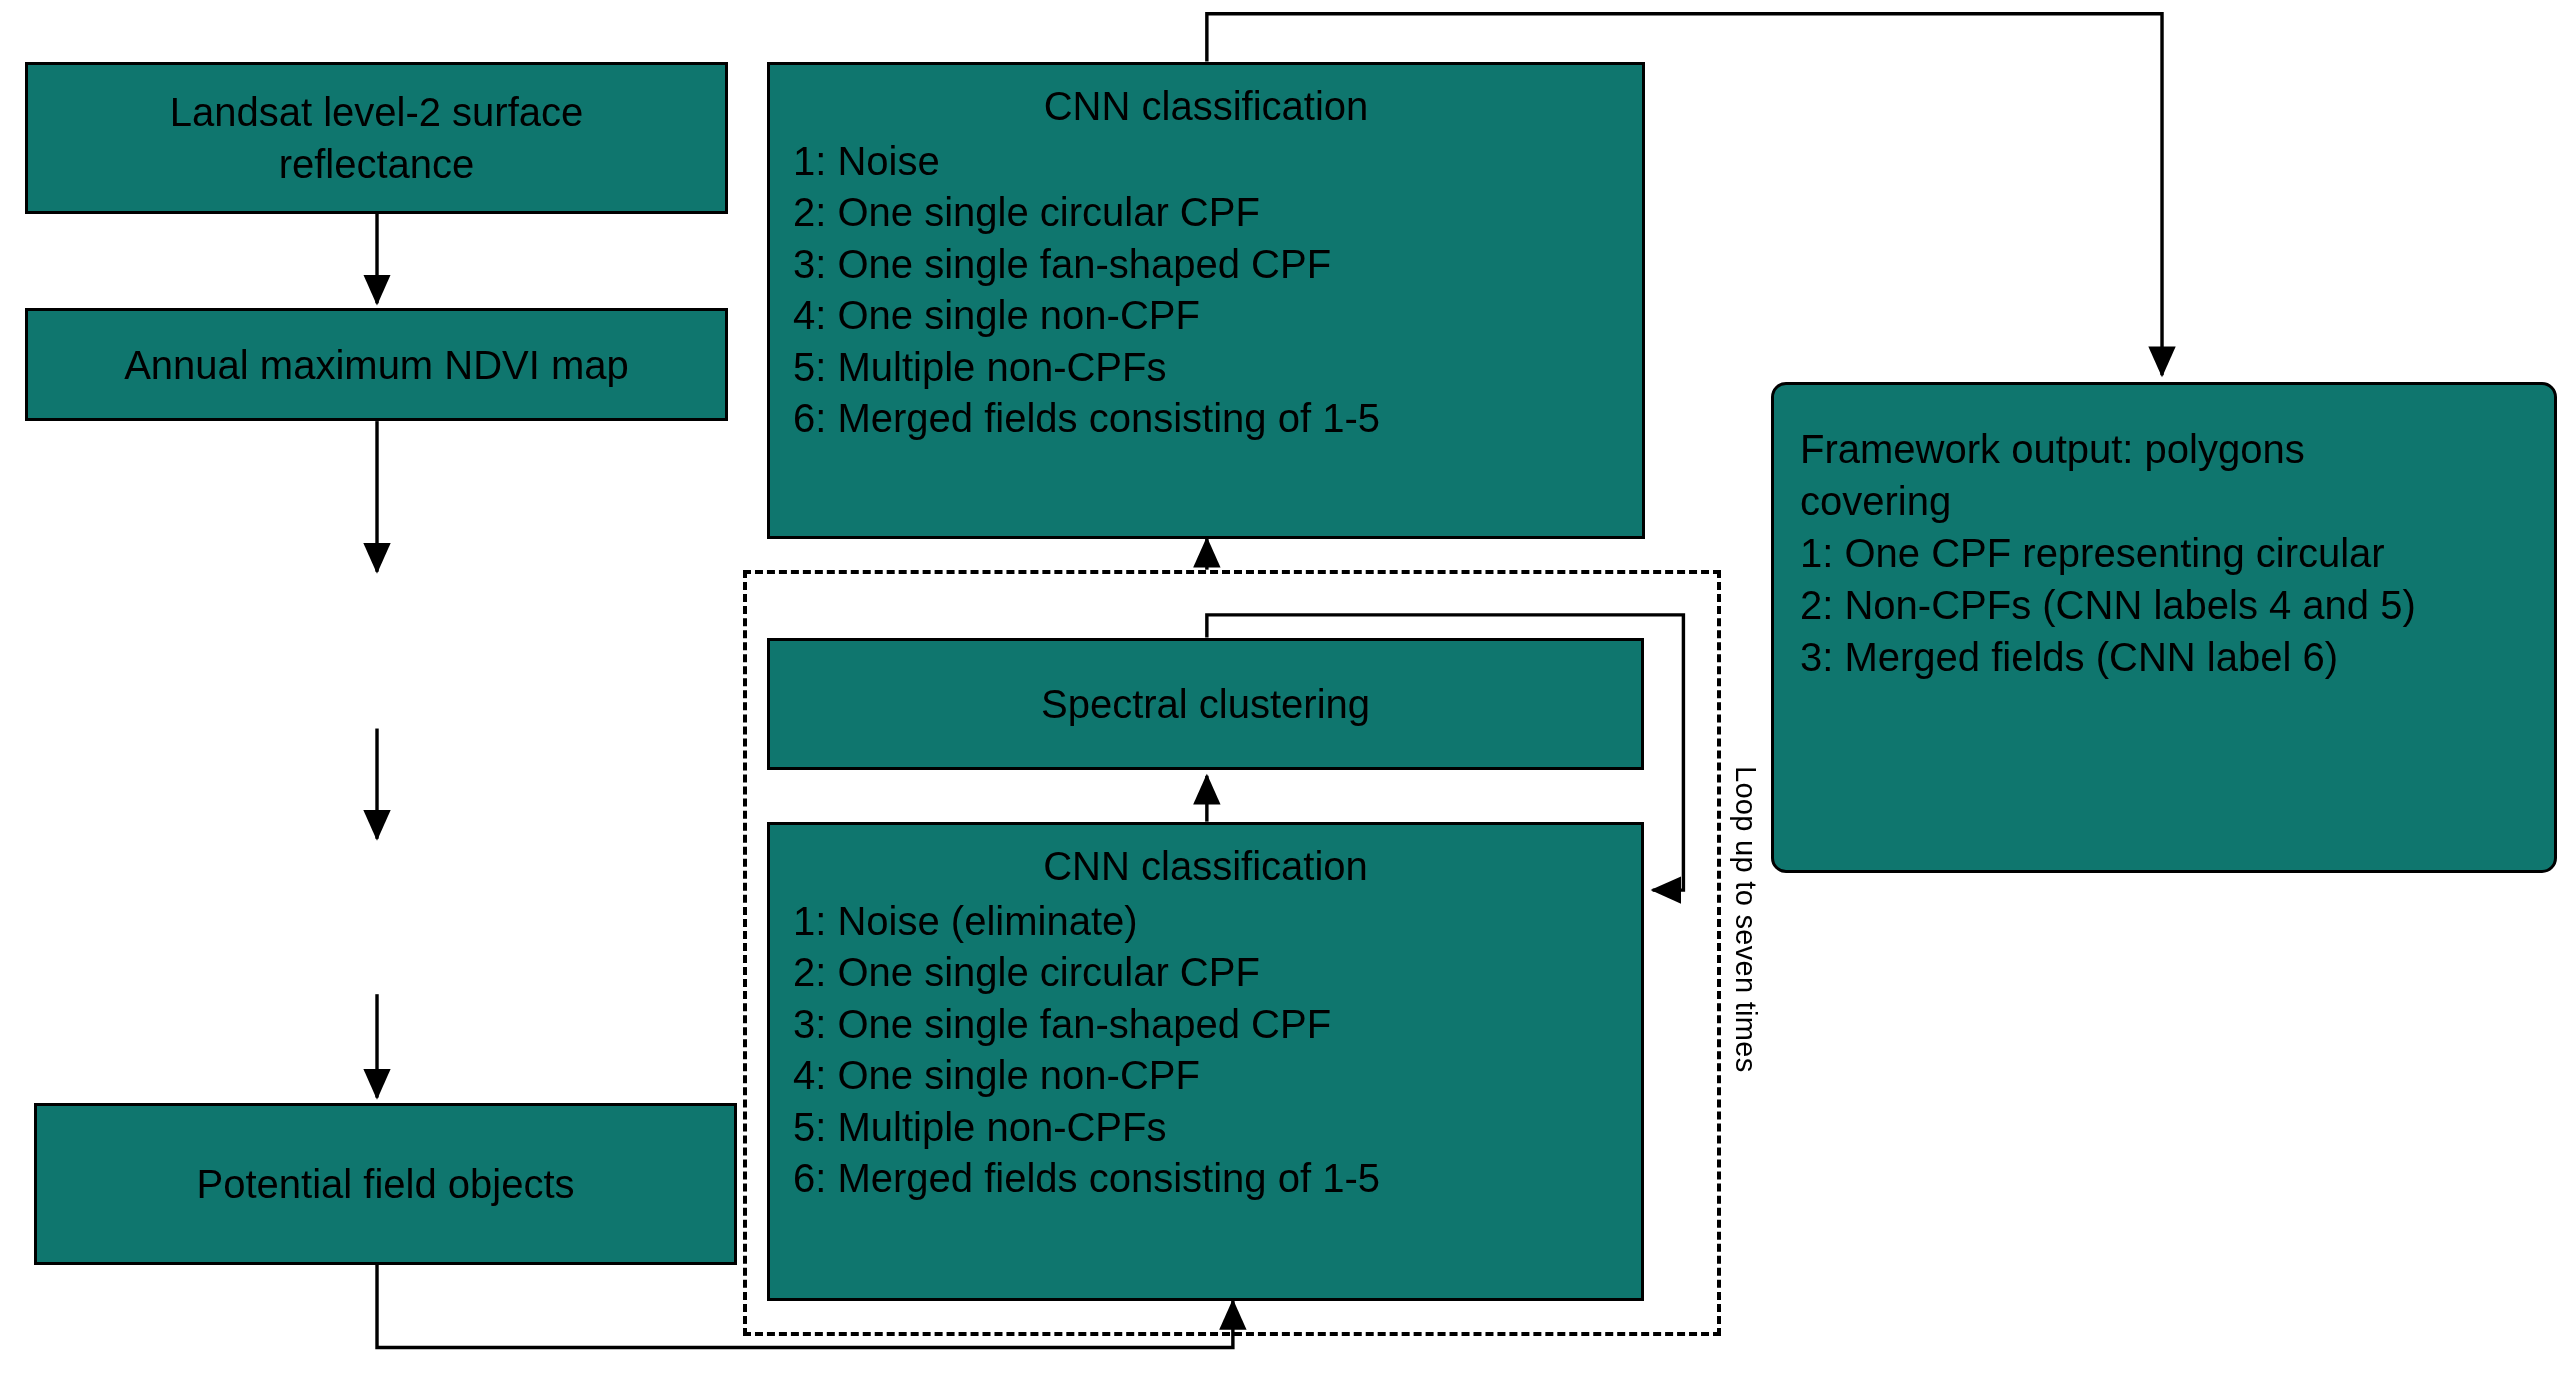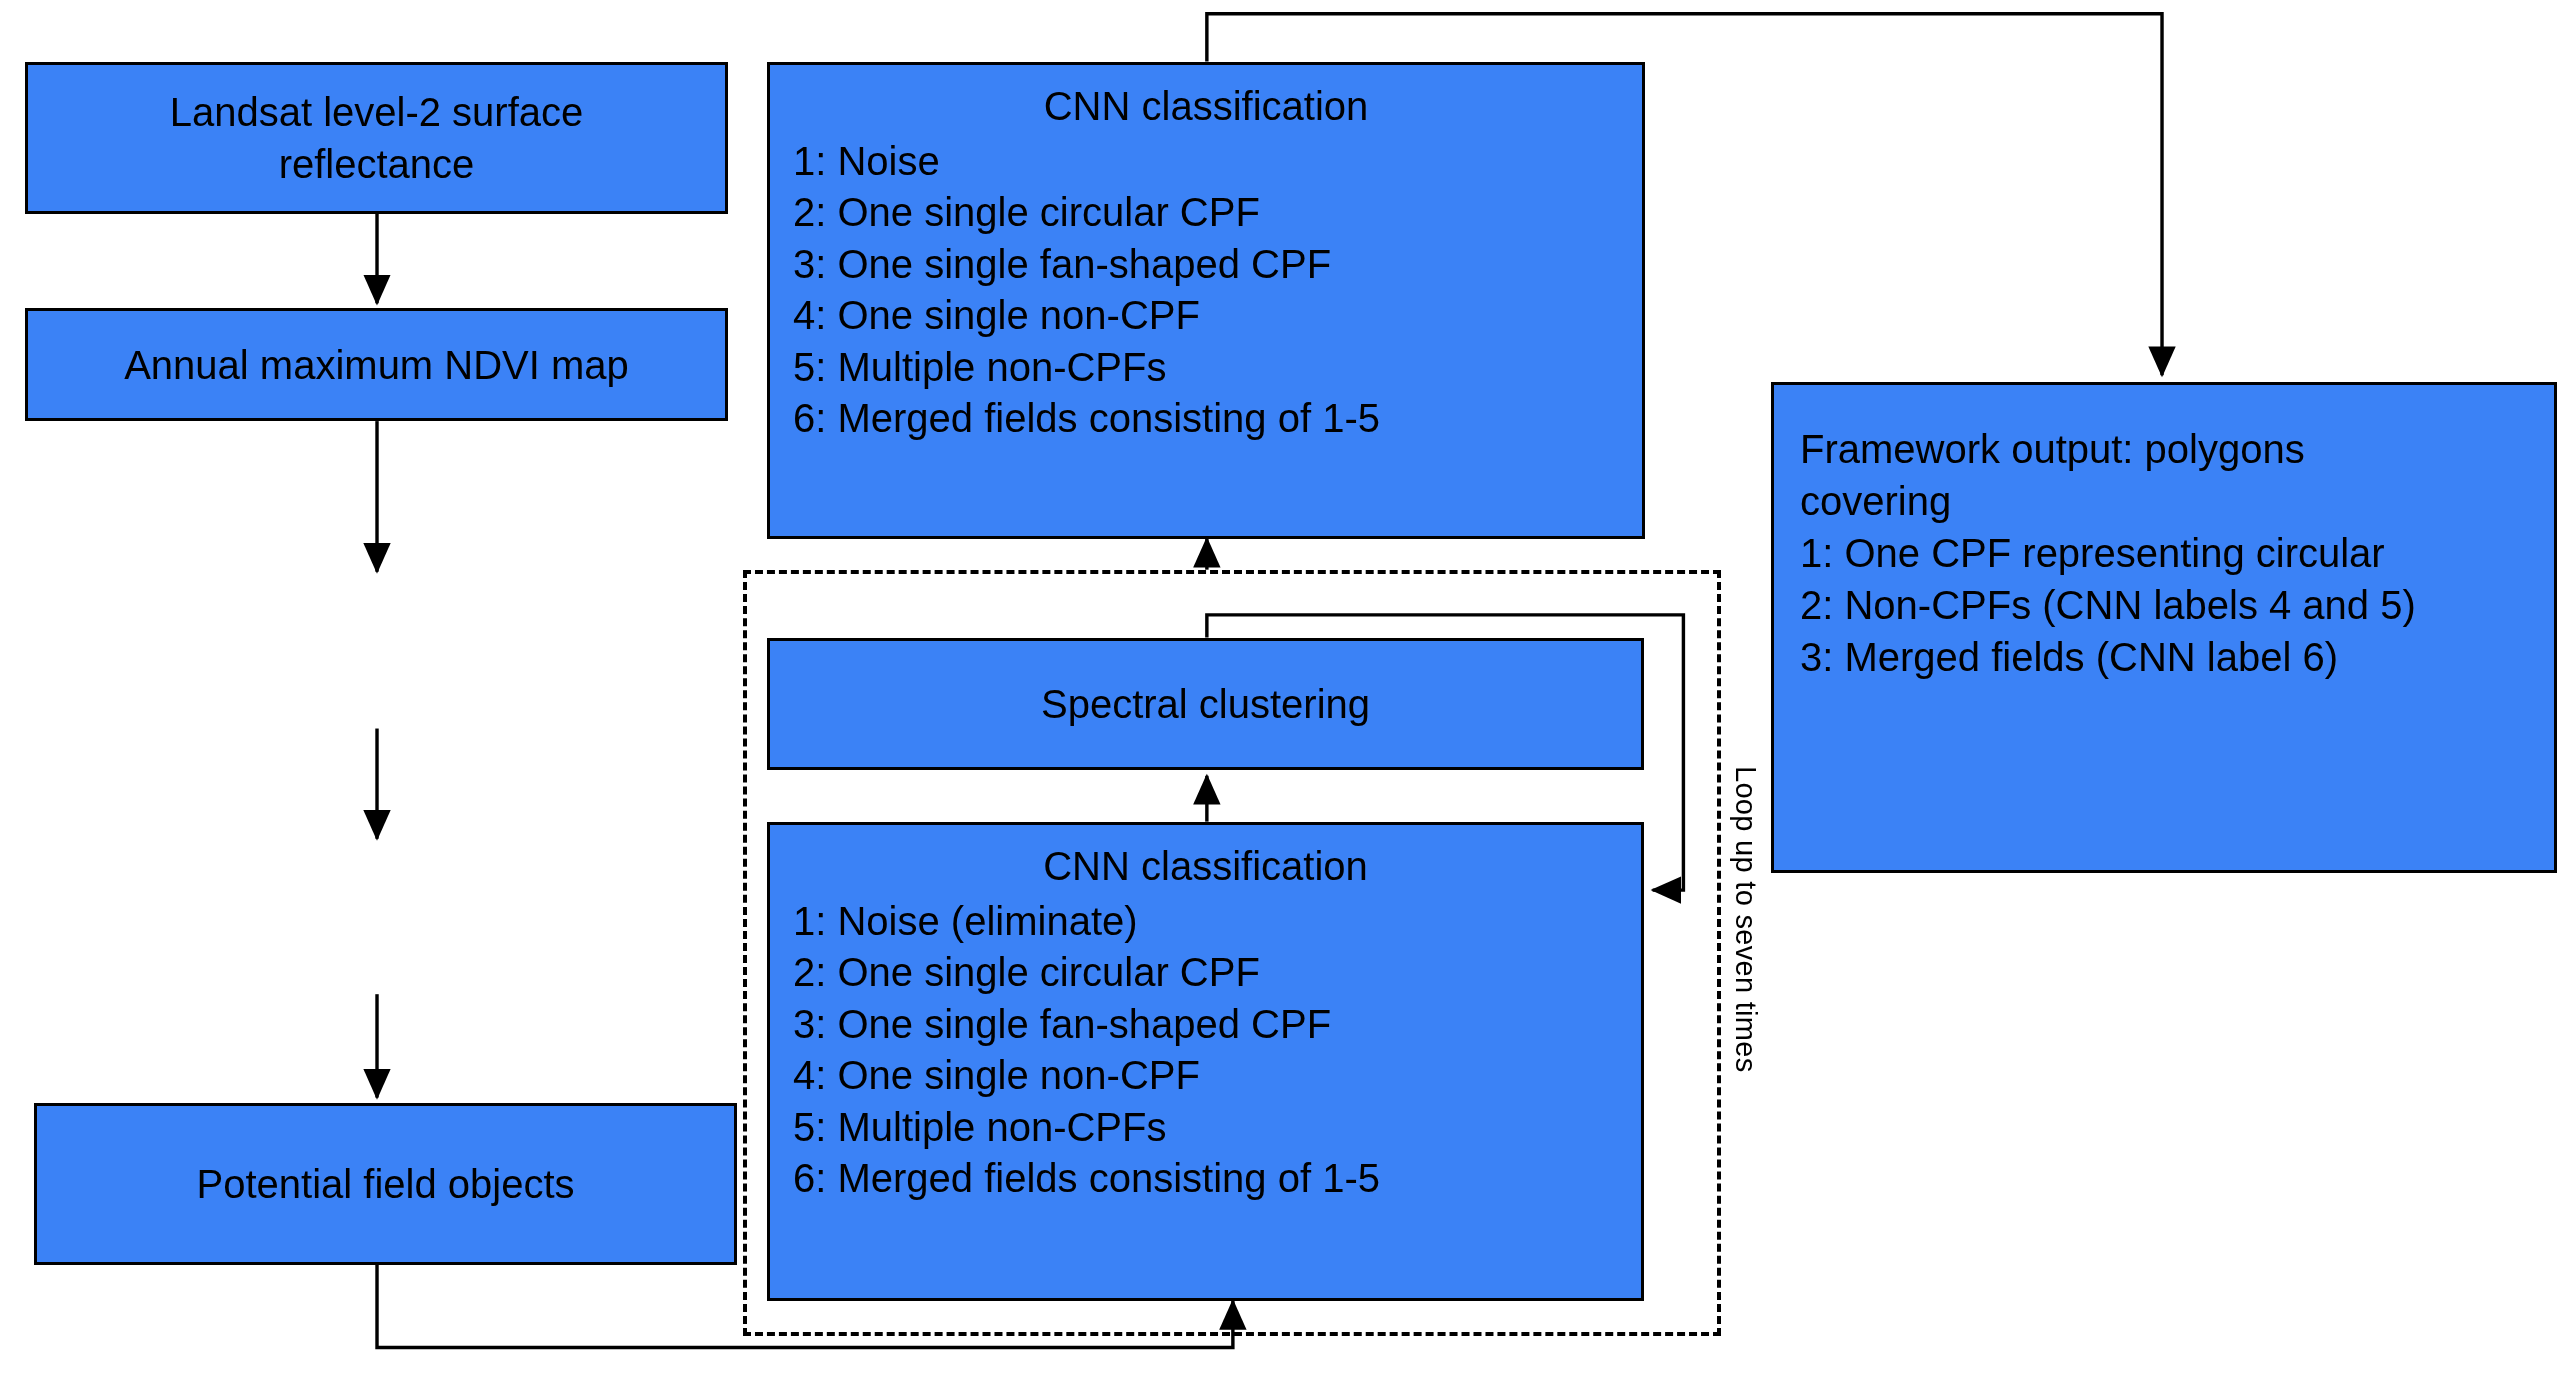--- a/index.html
+++ b/index.html
@@ -1,19 +1,19 @@
 <!DOCTYPE html>
 <html style="font-size:11px"><head>
 <meta charset="utf-8">
 <style>
   html,body{margin:0;padding:0;background:#ffffff;}
   body{width:2576px;height:1392px;font-family:"Liberation Sans",sans-serif;}
   #stage{position:relative;width:2576px;height:1392px;background:#fff;overflow:hidden;}
   svg#wires{position:absolute;left:0;top:0;width:2576px;height:1392px;}
-  .node{position:absolute;box-sizing:border-box;background:#3b82f6;border:3.4px solid #000;}
+  .node{position:absolute;box-sizing:border-box;background:#0f766e;border:3.4px solid #000;}
   .node.dashed{border:4.1px dashed #000;background:transparent;}
   .ctr{display:flex;align-items:center;justify-content:center;text-align:center;}
   .ttl{text-align:center;}
   .txt{font-size:40px;line-height:1.30;color:#000;white-space:pre-wrap;}
   .lines{font-size:40px;line-height:1.285;color:#000;text-align:left;}
   .lines div{white-space:pre;}
   .pad{padding:0 18px;}
   .vtext{position:absolute;font-size:29px;color:#000;white-space:nowrap;
          transform-origin:0 0;transform:rotate(90deg);letter-spacing:0.3px;}
 </style>
@@ -90,21 +90,21 @@
     <div class="lines">
       <div>1: Noise (eliminate)</div>
       <div>2: One single circular CPF</div>
       <div>3: One single fan-shaped CPF</div>
       <div>4: One single non-CPF</div>
       <div>5: Multiple non-CPFs</div>
       <div>6: Merged fields consisting of 1-5</div>
     </div>
   </div>
 
-  <div class="node" style="left:1771px;top:382px;width:786px;height:491px;padding:38px 26px;">
+  <div class="node" style="left:1771px;top:382px;width:786px;height:491px;padding:38px 26px;border-radius:15px;">
     <div class="lines" style="line-height:1.30;">
       <div>Framework output: polygons</div>
       <div>covering</div>
       <div>1: One CPF representing circular</div>
       <div>2: Non-CPFs (CNN labels 4 and 5)</div>
       <div>3: Merged fields (CNN label 6)</div>
     </div>
   </div>
 
 </div>

